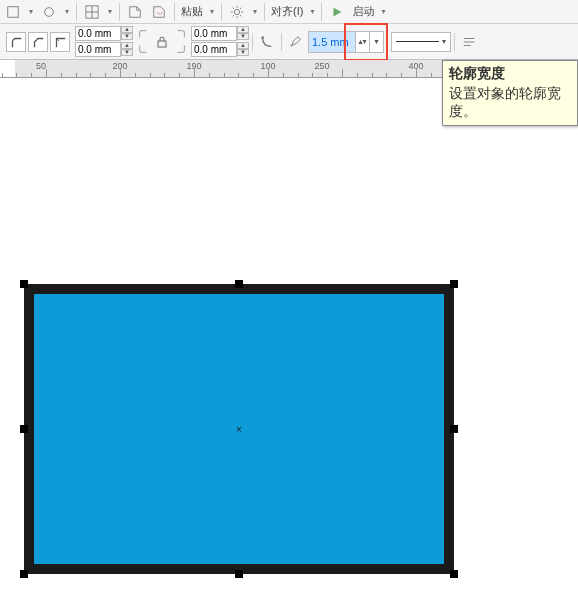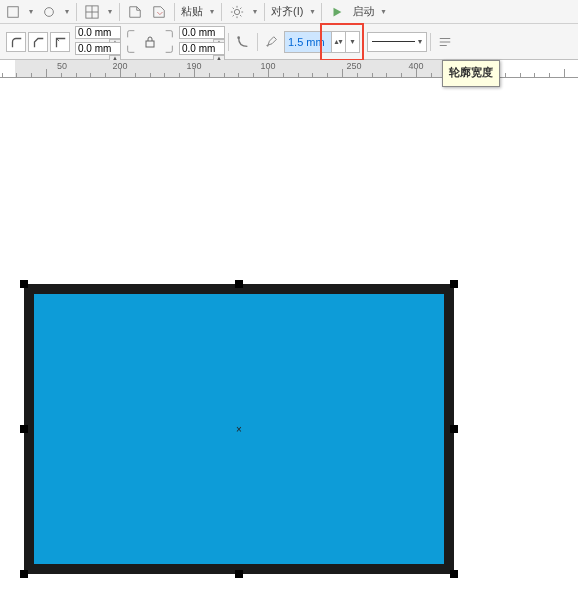--- a/index.html
+++ b/index.html
@@ -11,39 +11,39 @@
     .dd-arrow { width: 10px; height: 20px; display: flex; align-items: center; justify-content: center; cursor: pointer; color: #777; font-size: 8px; }
     .sep { width: 1px; height: 18px; background: #ccc; margin: 0 2px; }
     .tb-label { font-size: 11px; color: #444; padding: 0 2px; }
 
     .toolbar-row2 { display: flex; align-items: center; height: 36px; gap: 1px; padding: 2px; border-bottom: 1px solid #c0c0c0; background: #f5f5f5; }
     .corner-group { display: flex; gap: 2px; padding: 0 4px; }
     .corner-btn { width: 20px; height: 20px; border: 1px solid #bbb; background: #fff; display: flex; align-items: center; justify-content: center; cursor: pointer; }
     .corner-btn svg { width: 14px; height: 14px; }
 
     .spinner-col { display: flex; flex-direction: column; gap: 0; }
-    .spinner-row { display: flex; align-items: flex-end; height: 16px; flex-direction: column; }
+    .spinner-row { display: flex; align-items: flex-start; height: 16px; }
     .spinner-input { width: 46px; height: 15px; border: 1px solid #bbb; font-size: 10px; padding: 0 2px; background: #fff; }
     .spin-btns { display: flex; flex-direction: column; }
     .spin-btn { width: 12px; height: 7px; border: 1px solid #bbb; background: #eee; font-size: 6px; display: flex; align-items: center; justify-content: center; cursor: pointer; line-height: 1; color: #555; }
 
     .lock-btn { width: 18px; height: 20px; display: flex; align-items: center; justify-content: center; cursor: pointer; color: #666; }
     .tiny-icon { width: 14px; height: 14px; display: flex; align-items: center; justify-content: center; color: #777; }
 
     .outline-width-group { display: flex; align-items: center; border: 1px solid #bbb; background: #fff; height: 22px; position: relative; }
     .outline-input { width: 46px; height: 20px; border: none; font-size: 11px; padding: 0 3px; color: #0066d6; background: #cde6ff; }
     .outline-input::selection { background: #3399ff; color: #fff; }
     .outline-dd { width: 14px; height: 20px; border-left: 1px solid #bbb; display: flex; align-items: center; justify-content: center; cursor: pointer; font-size: 8px; color: #555; }
     .highlight-box { position: absolute; border: 2px solid #e43; pointer-events: none; }
 
     .line-style { width: 60px; height: 20px; border: 1px solid #bbb; background: #fff; display: flex; align-items: center; padding: 0 4px; cursor: pointer; }
     .line-style .line { flex: 1; height: 1px; background: #333; }
     .line-style .arr { font-size: 8px; color: #555; margin-left: 3px; }
 
-    .tooltip { position: absolute; background: #ffffe1; border: 1px solid #888; padding: 4px 6px; font-size: 11px; color: #333; box-shadow: 1px 1px 3px rgba(0,0,0,0.3); z-index: 100; }
+    .tooltip { position: absolute; background: #ffffe1; border: 1px solid #888; padding: 4px 6px; font-size: 14px; color: #333; box-shadow: 1px 1px 3px rgba(0,0,0,0.3); z-index: 100; }
     .tooltip .title { font-weight: bold; margin-bottom: 2px; }
 
     .ruler-h { position: absolute; top: 60px; left: 0; right: 0; height: 18px; background: #fff; border-bottom: 1px solid #999; }
     .ruler-h .tick-label { position: absolute; top: 1px; font-size: 9px; color: #555; transform: translateX(-50%); }
     .ruler-h .tick { position: absolute; bottom: 0; width: 1px; background: #999; }
     .ruler-shade { position: absolute; top: 60px; left: 0; height: 18px; background: rgba(150,150,150,0.25); }
 
     .canvas-area { position: absolute; top: 78px; left: 0; right: 0; bottom: 0; background: #fff; }
     .selected-rect { position: absolute; background: #0d9cd8; border: 10px solid #1a1a1a; }
     .handle { position: absolute; width: 8px; height: 8px; background: #000; }
@@ -234,32 +234,33 @@
       <svg viewBox="0 0 16 16">
         <line x1="2" y1="4" x2="14" y2="4" stroke="#777"></line>
         <line x1="2" y1="8" x2="14" y2="8" stroke="#777"></line>
         <line x1="2" y1="12" x2="10" y2="12" stroke="#777"></line>
       </svg>
     </div>
 </div>
 
 <div class="tooltip" style="left:442px;top:60px">
   <div class="title">轮廓宽度</div>
+  <div>设置对象的轮廓宽度。</div>
 </div>
 
 <div class="ruler-h">
-    <div class="tick-label" style="left: 62px;">50</div>
+    <div class="tick-label" style="left: 41px;">50</div>
     <div class="tick" style="left: 46px; height: 8px;"></div>
     <div class="tick-label" style="left: 120px;">200</div>
     <div class="tick" style="left: 120px; height: 8px;"></div>
     <div class="tick-label" style="left: 194px;">190</div>
     <div class="tick" style="left: 194px; height: 8px;"></div>
     <div class="tick-label" style="left: 268px;">100</div>
     <div class="tick" style="left: 268px; height: 8px;"></div>
-    <div class="tick-label" style="left: 354px;">250</div>
+    <div class="tick-label" style="left: 322px;">250</div>
     <div class="tick" style="left: 342px; height: 8px;"></div>
     <div class="tick-label" style="left: 416px;">400</div>
     <div class="tick" style="left: 416px; height: 8px;"></div>
     <div class="tick" style="left: 1.6px; height: 4px;"></div>
     <div class="tick" style="left: 16.4px; height: 4px;"></div>
     <div class="tick" style="left: 31.2px; height: 4px;"></div>
     <div class="tick" style="left: 46px; height: 8px;"></div>
     <div class="tick" style="left: 60.8px; height: 4px;"></div>
     <div class="tick" style="left: 75.6px; height: 4px;"></div>
     <div class="tick" style="left: 90.4px; height: 4px;"></div>

